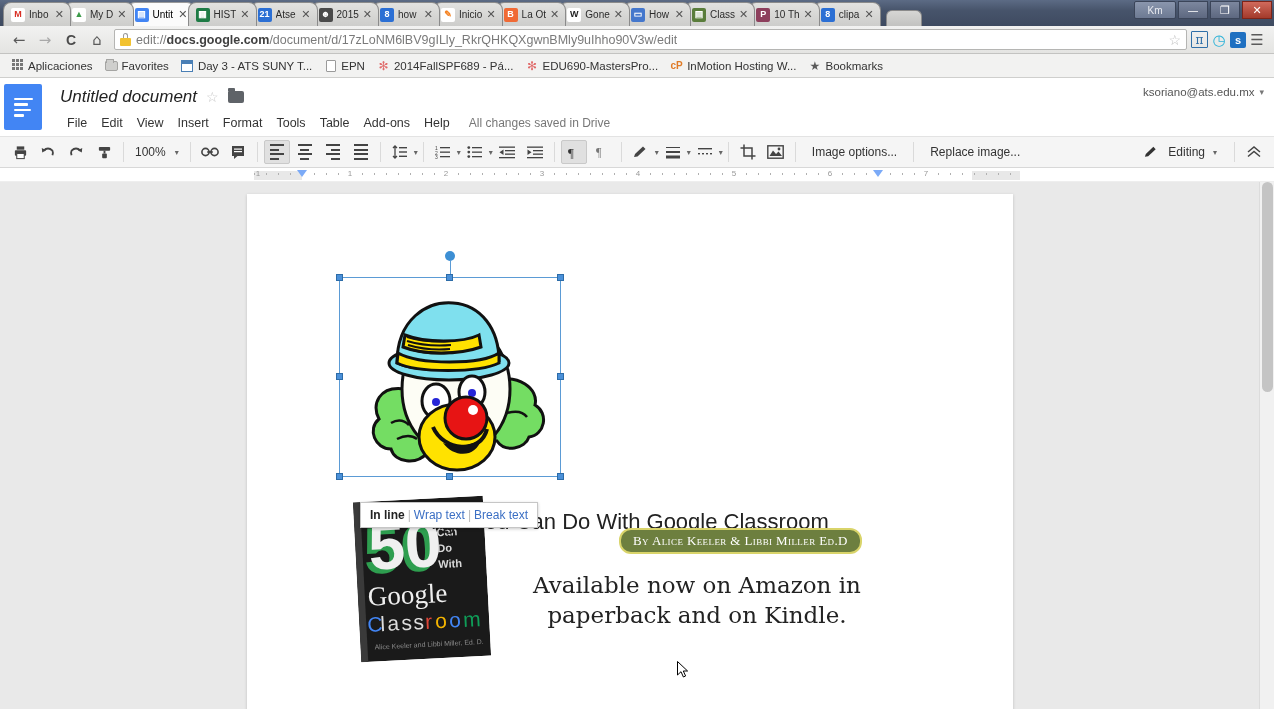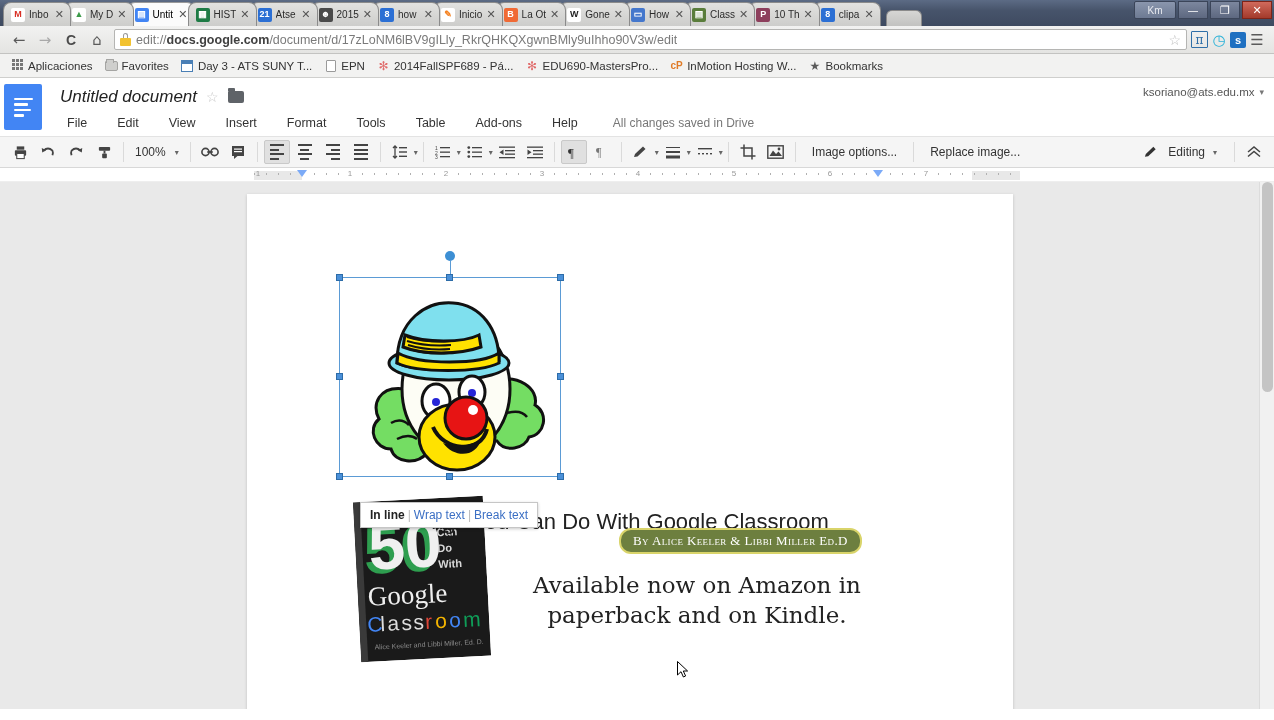--- a/index.html
+++ b/index.html
@@ -158,21 +158,21 @@
   .docs-logo .lines i { display: block; height: 2.5px; background: #fff; margin-bottom: 3px; border-radius: 1px; }
   .docs-logo .lines i:nth-child(2) { width: 14px; }
   .docs-logo .lines i:nth-child(3) { width: 17px; }
   .docs-logo .lines i:nth-child(4) { width: 10px; margin-bottom: 0; }
   .docs-titlearea { padding: 9px 0 0 18px; }
   .doc-title-row { display: flex; align-items: center; gap: 9px; }
   .doc-title { font-size: 17px; color: #222; font-style: italic; font-family: "Liberation Sans", sans-serif; }
   .doc-star { color: #c8c8c8; font-size: 14px; font-family: "DejaVu Sans", sans-serif;}
   .doc-folder { width: 16px; height: 12px; background: #5f6368; border-radius: 1px 2px 2px 2px; position: relative; }
   .doc-folder:after { content:""; position: absolute; top: -3px; left: 0; width: 7px; height: 3px; background: #5f6368; border-radius: 1px 1px 0 0; }
-  .menubar { display: flex; align-items: center; gap: 16px; margin-top: 7px; }
+  .menubar { display: flex; align-items: center; gap: 0; margin-top: 7px; }
   .menubar .mi { font-size: 12.5px; color: #333; padding: 2px 7px; cursor: default; }
   .menubar .saved { font-size: 12px; color: #777; padding-left: 12px; }
   .docs-right { position: absolute; right: 10px; top: 0; text-align: right; }
   .acct { font-size: 11.5px; color: #555; margin-top: 8px; display: flex; align-items: center; justify-content: flex-end; gap: 5px;}
   .acct .caret { color: #777; font-size: 9px; }
   .docs-btns { display: flex; gap: 8px; margin-top: 6px; justify-content: flex-end; }
   .btn-comments {
     background: #f5f5f5; border: 1px solid #ccc; border-radius: 2px;
     font-size: 12px; color: #444; padding: 5px 12px;
   }

